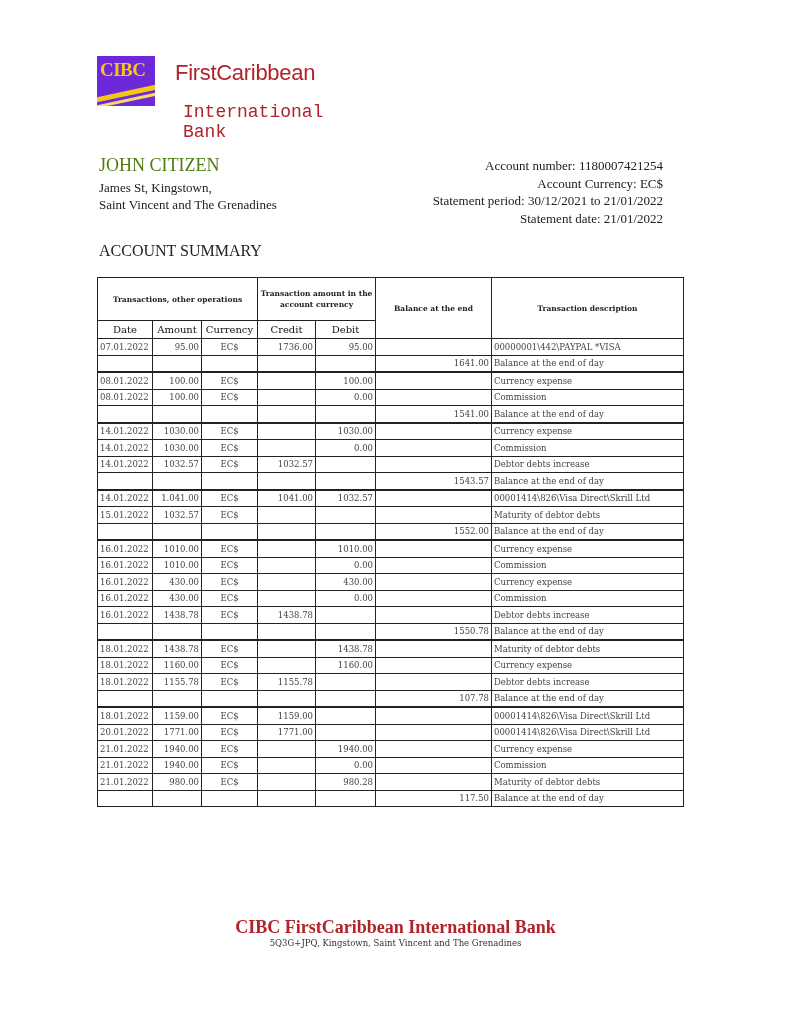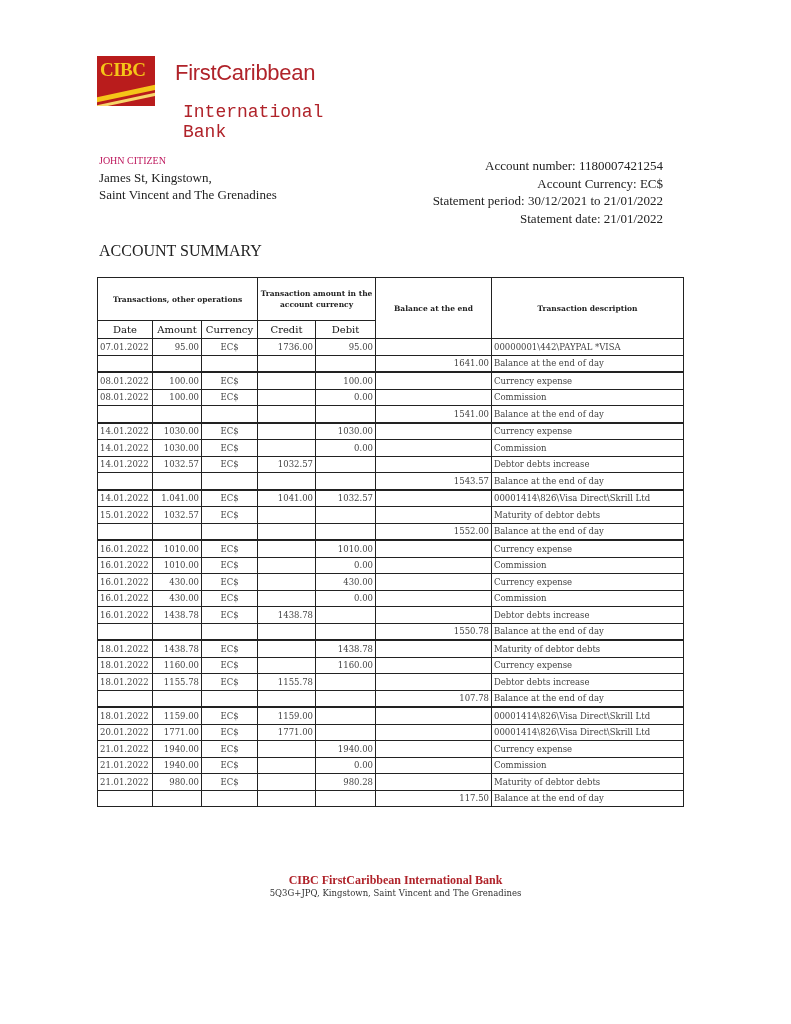--- a/index.html
+++ b/index.html
@@ -1,46 +1,46 @@
 <!DOCTYPE html>
 <html><head>
 <meta charset="utf-8">
 <style>
   html, body { margin: 0; padding: 0; background: #ffffff; }
   body { width: 791px; height: 1024px; position: relative; overflow: hidden; font-family: "DejaVu Serif", "Liberation Serif", serif; color: #222; }
 
   .logo { position: absolute; left: 97px; top: 56px; width: 210px; height: 52px; }
-  .logo-box { position: absolute; left: 0; top: 0; width: 58px; height: 50px; background: #b91c1c; overflow: hidden; }
+  .logo-box { position: absolute; left: 0; top: 0; width: 58px; height: 50px; background: #6d28d9; overflow: hidden; }
   .logo-box .cibc { position: absolute; left: 3px; top: 3px; font-family: "Liberation Serif", serif; font-size: 19px; font-weight: bold; color: #f5c518; letter-spacing: -0.5px; }
   .logo-box .swoosh1 { position: absolute; left: -6px; top: 34px; width: 80px; height: 5px; background: #f5c518; transform: rotate(-12deg); border-radius: 3px; }
   .logo-box .swoosh2 { position: absolute; left: -6px; top: 42px; width: 80px; height: 3px; background: #f7d66a; transform: rotate(-12deg); border-radius: 2px; }
   .logo .name { position: absolute; left: 78px; top: 4px; font-family: Liberation Sans, sans-serif; font-size: 22px; color: #b0232a; letter-spacing: -0.3px; }
   .logo .sub { position: absolute; left: 86px; top: 46px; font-family: Liberation Mono, monospace; font-size: 18px; color: #b0232a; }
 
   .customer { position: absolute; left: 99px; top: 155px; }
-  .customer .cname { font-size: 10px; color: #be185d; margin-bottom: 3px; font-family: "Liberation Serif", serif; }
+  .customer .cname { font-size: 18px; color: #4d7c0f; margin-bottom: 3px; font-family: "Liberation Serif", serif; }
   .customer .addr { font-size: 13px; line-height: 17px; font-family: "Liberation Serif", serif; }
 
   .acct { position: absolute; right: 128px; top: 157px; text-align: right; font-family: "Liberation Serif", serif; font-size: 13px; line-height: 17.5px; }
 
   .summary-title { position: absolute; left: 99px; top: 242px; font-size: 16px; font-family: "Liberation Serif", serif; }
 
   table.stmt { position: absolute; left: 97px; top: 277px; border-collapse: collapse; font-family: "DejaVu Serif", serif; font-size: 8.5px; color: #444; }
   table.stmt td, table.stmt th { border: 1px solid #222; padding: 0 2px; white-space: nowrap; }
   table.stmt th { font-weight: bold; font-size: 7.5px; color: #222; text-align: center; }
   table.stmt th.colh { font-weight: normal; font-size: 10px; height: 17px; color: #111; }
   table.stmt tr.group th { height: 42px; }
   table.stmt td { height: 15.5px; }
   td.r { text-align: right; }
   td.c { text-align: center; }
   td.l { text-align: left; }
   tr.bal td { border-bottom: 2px solid #222; }
 
   .footer { position: absolute; left: 0; width: 791px; top: 873px; text-align: center; font-family: "DejaVu Serif", serif; }
-  .footer .bank { color: #b0232a; font-weight: bold; font-size: 12px; font-family: "Liberation Serif", serif; }
+  .footer .bank { color: #b0232a; font-weight: bold; font-size: 18px; font-family: "Liberation Serif", serif; margin-top: 44px; }
   .footer .line { font-size: 8.5px; color: #333; }
 </style>
 </head>
 <body>
 
 <div class="logo">
   <div class="logo-box">
     <span class="cibc">CIBC</span>
     <div class="swoosh1"></div>
     <div class="swoosh2"></div>

